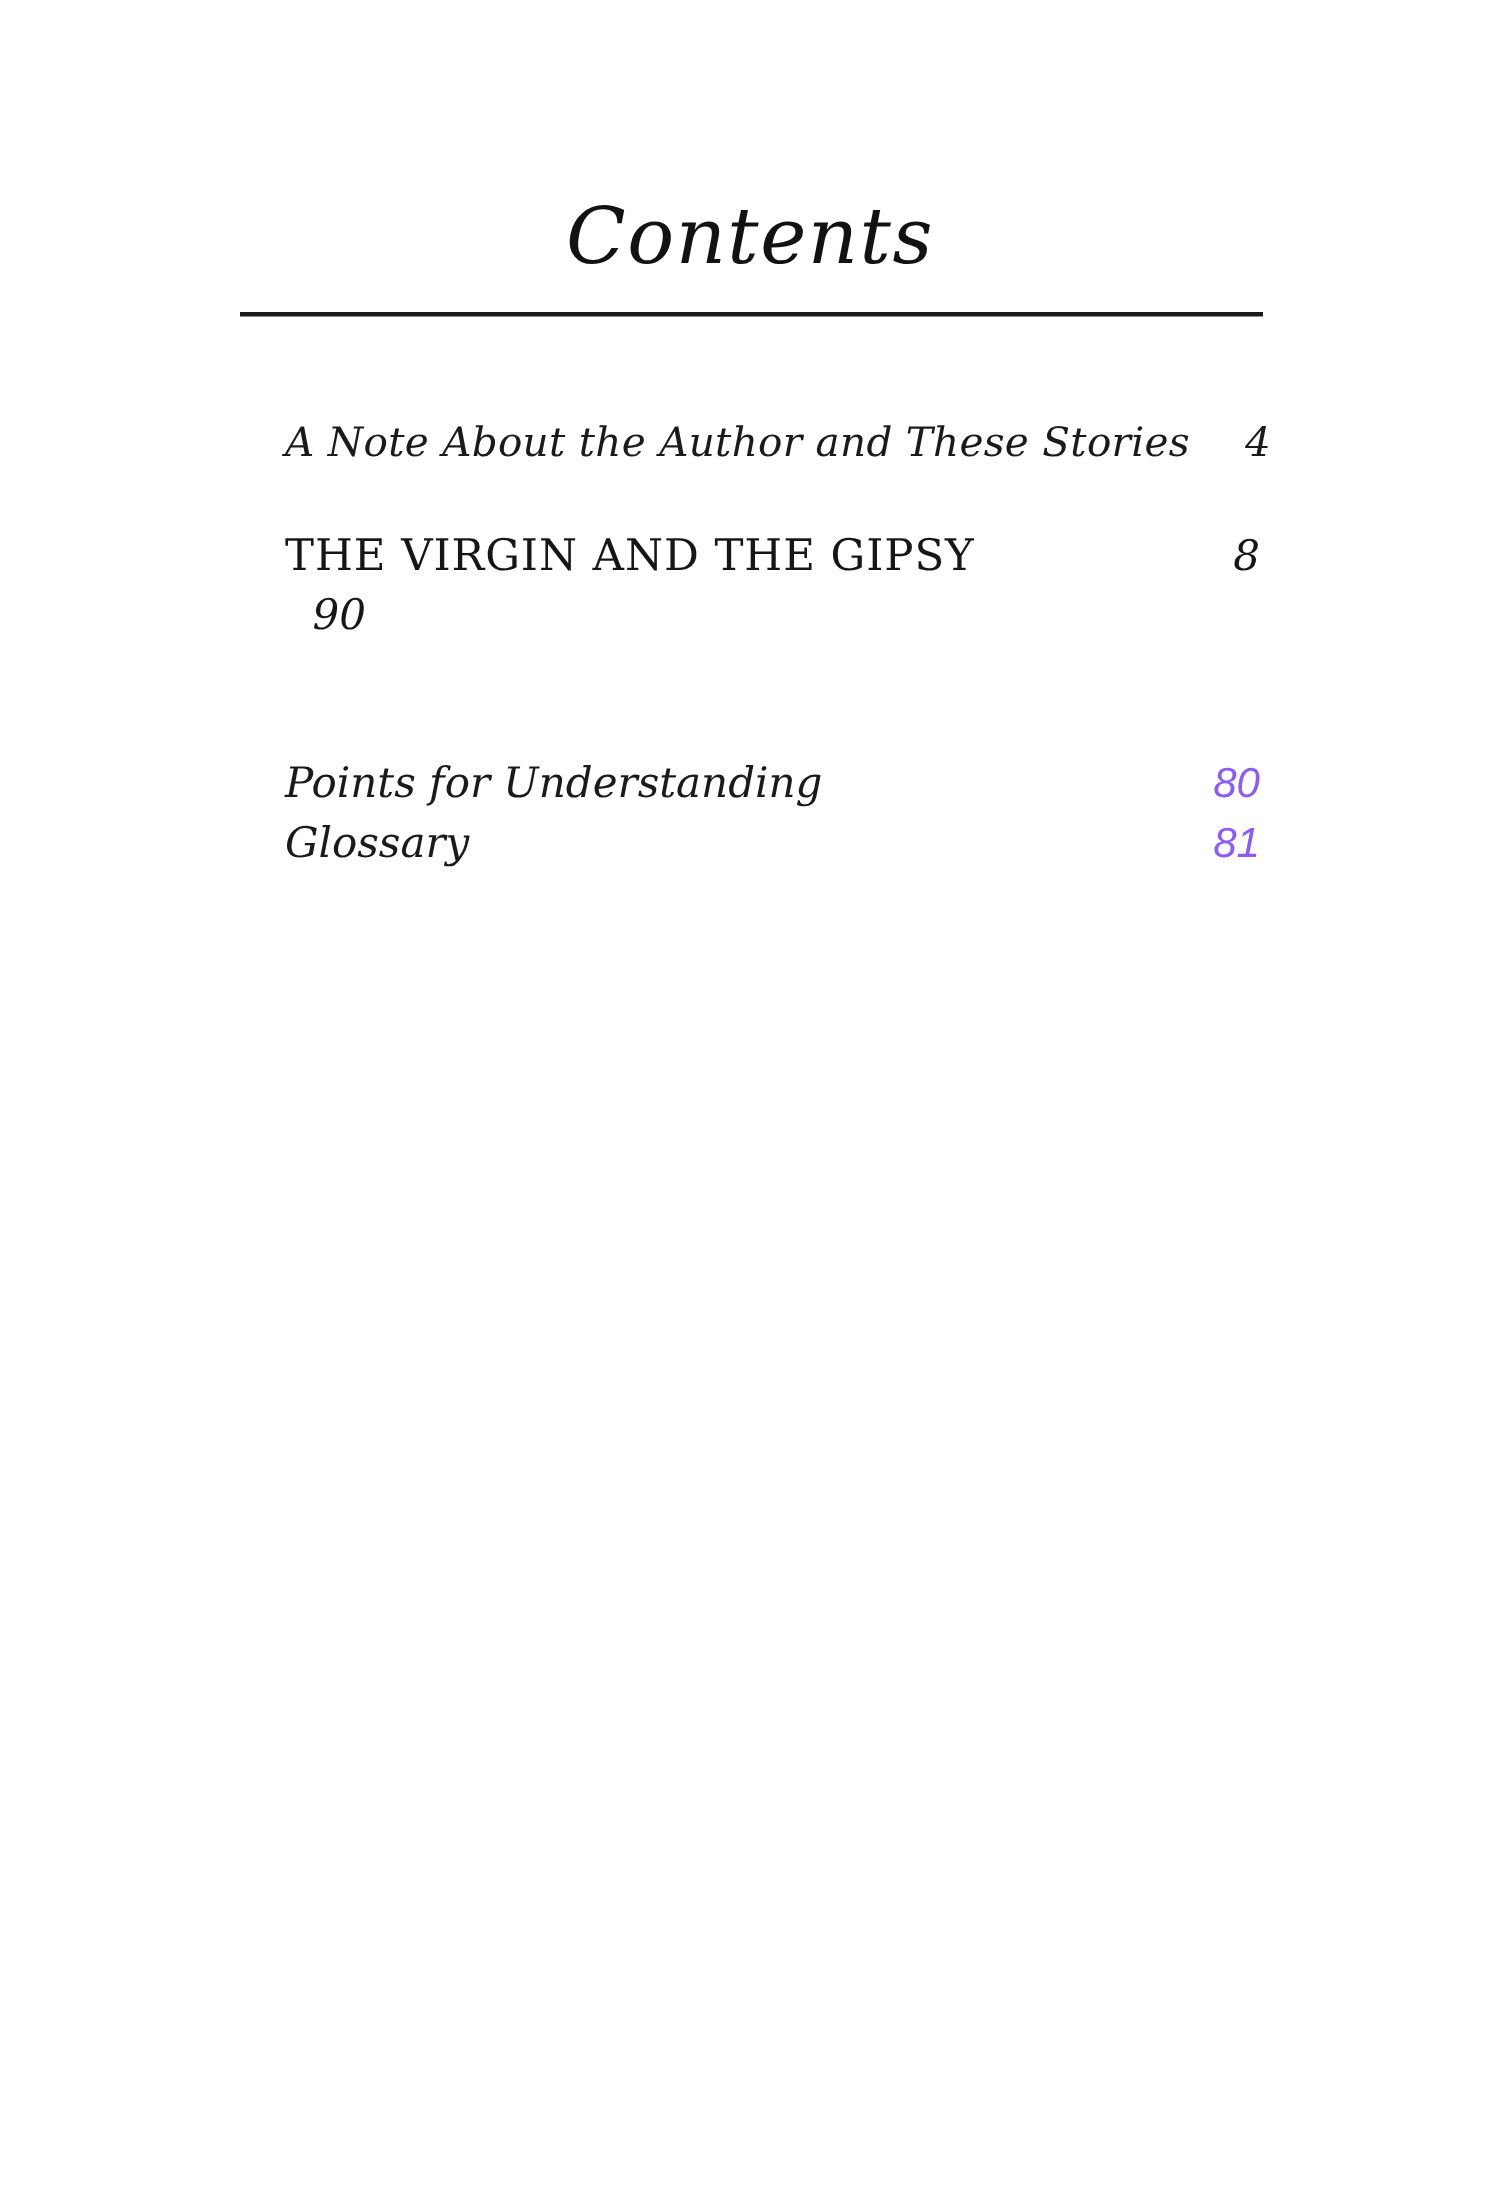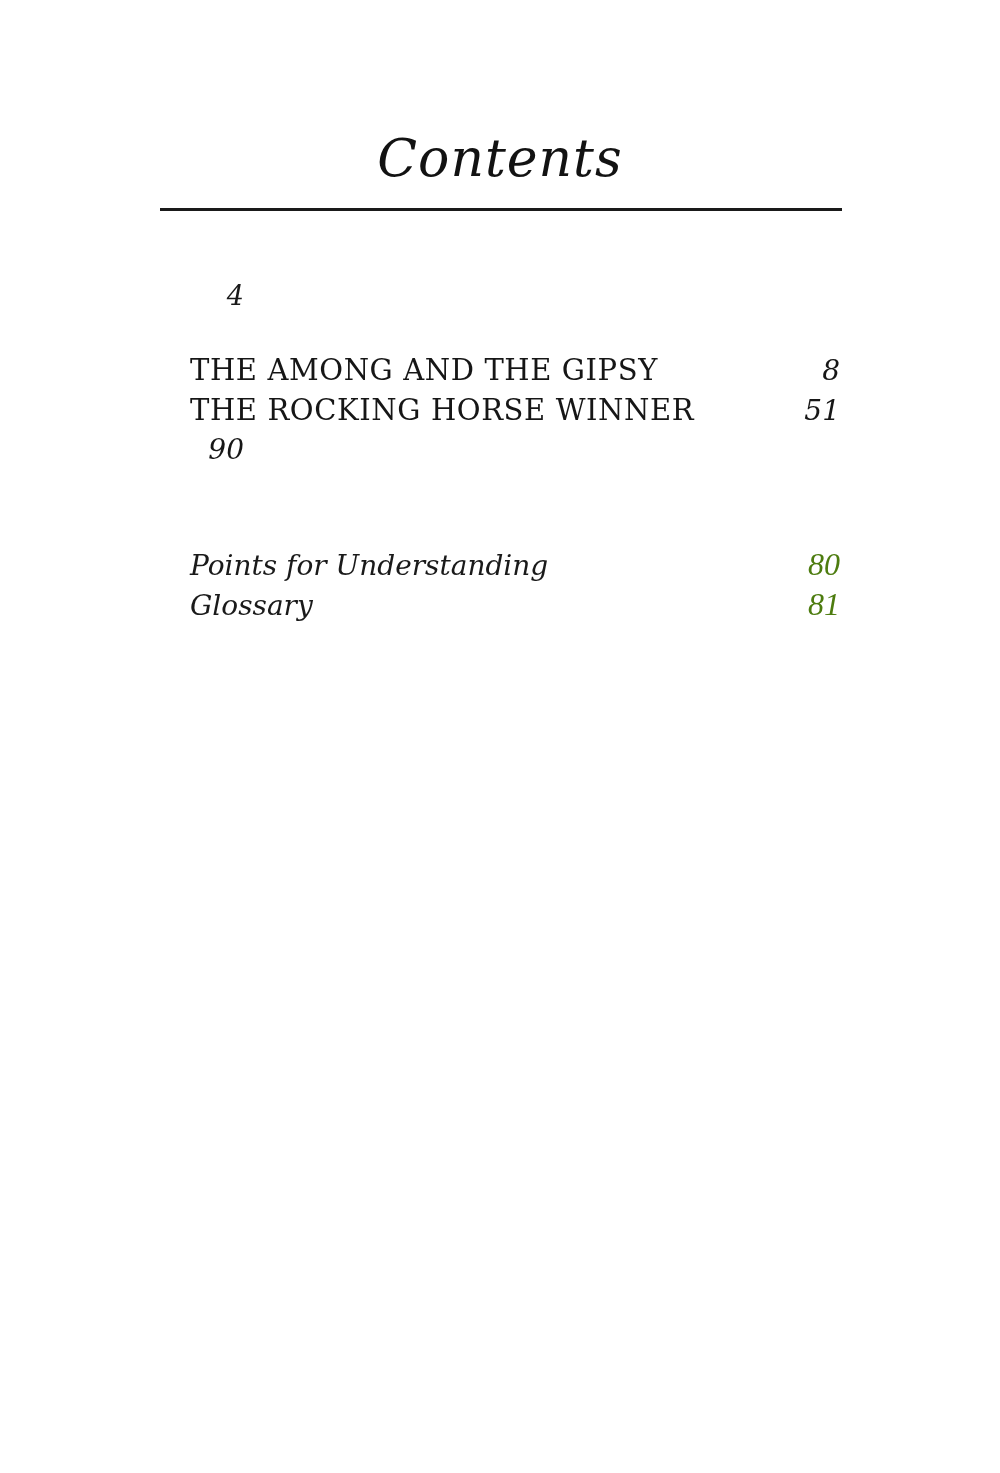--- a/index.html
+++ b/index.html
@@ -117,53 +117,50 @@
   .group-back .toc-row {
     height: 40px;
   }
   .group-back .toc-label {
     font-family: "DejaVu Serif", serif;
     font-style: italic;
     font-size: 28px;
     color: #1a1a1a;
   }
   .group-back .toc-page {
-    font-family: Liberation Serif, serif;
+    font-family: Liberation Sans, sans-serif;
     font-style: italic;
-    font-size: 32px;
-    color: #4d7c0f;
+    font-size: 28px;
+    color: #8b5cf6;
   }
 </style>
 </head>
 <body>
 
 <div class="page">
 
   <div class="title-block">
     <div class="contents-title">Contents</div>
   </div>
 
   <div class="title-rule"></div>
 
   <div class="toc">
 
     <div class="toc-group group-note">
       <div class="toc-row">
+        <span class="toc-label">A Note About the Author and These Stories</span>
         <span class="toc-page">4</span>
       </div>
     </div>
 
     <div class="toc-group group-stories">
       <div class="toc-row">
-        <span class="toc-label">THE AMONG AND THE GIPSY</span>
+        <span class="toc-label">THE VIRGIN AND THE GIPSY</span>
         <span class="toc-page">8</span>
-      </div>
-      <div class="toc-row">
-        <span class="toc-label">THE ROCKING HORSE WINNER</span>
-        <span class="toc-page">51</span>
       </div>
       <div class="toc-row">
         <span class="toc-page">90</span>
       </div>
     </div>
 
     <div class="toc-group group-back">
       <div class="toc-row">
         <span class="toc-label">Points for Understanding</span>
         <span class="toc-page">80</span>

